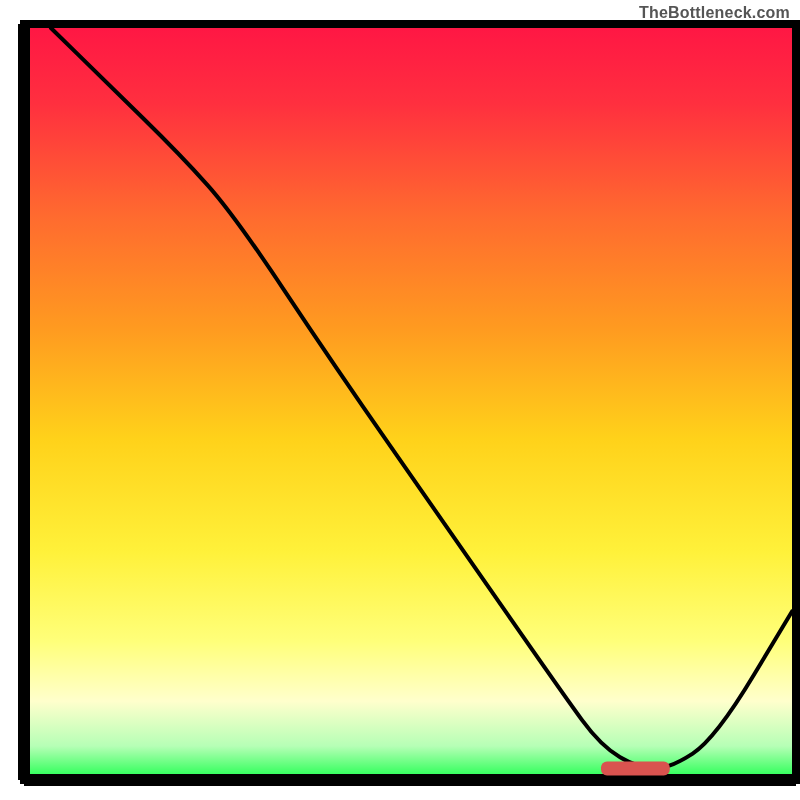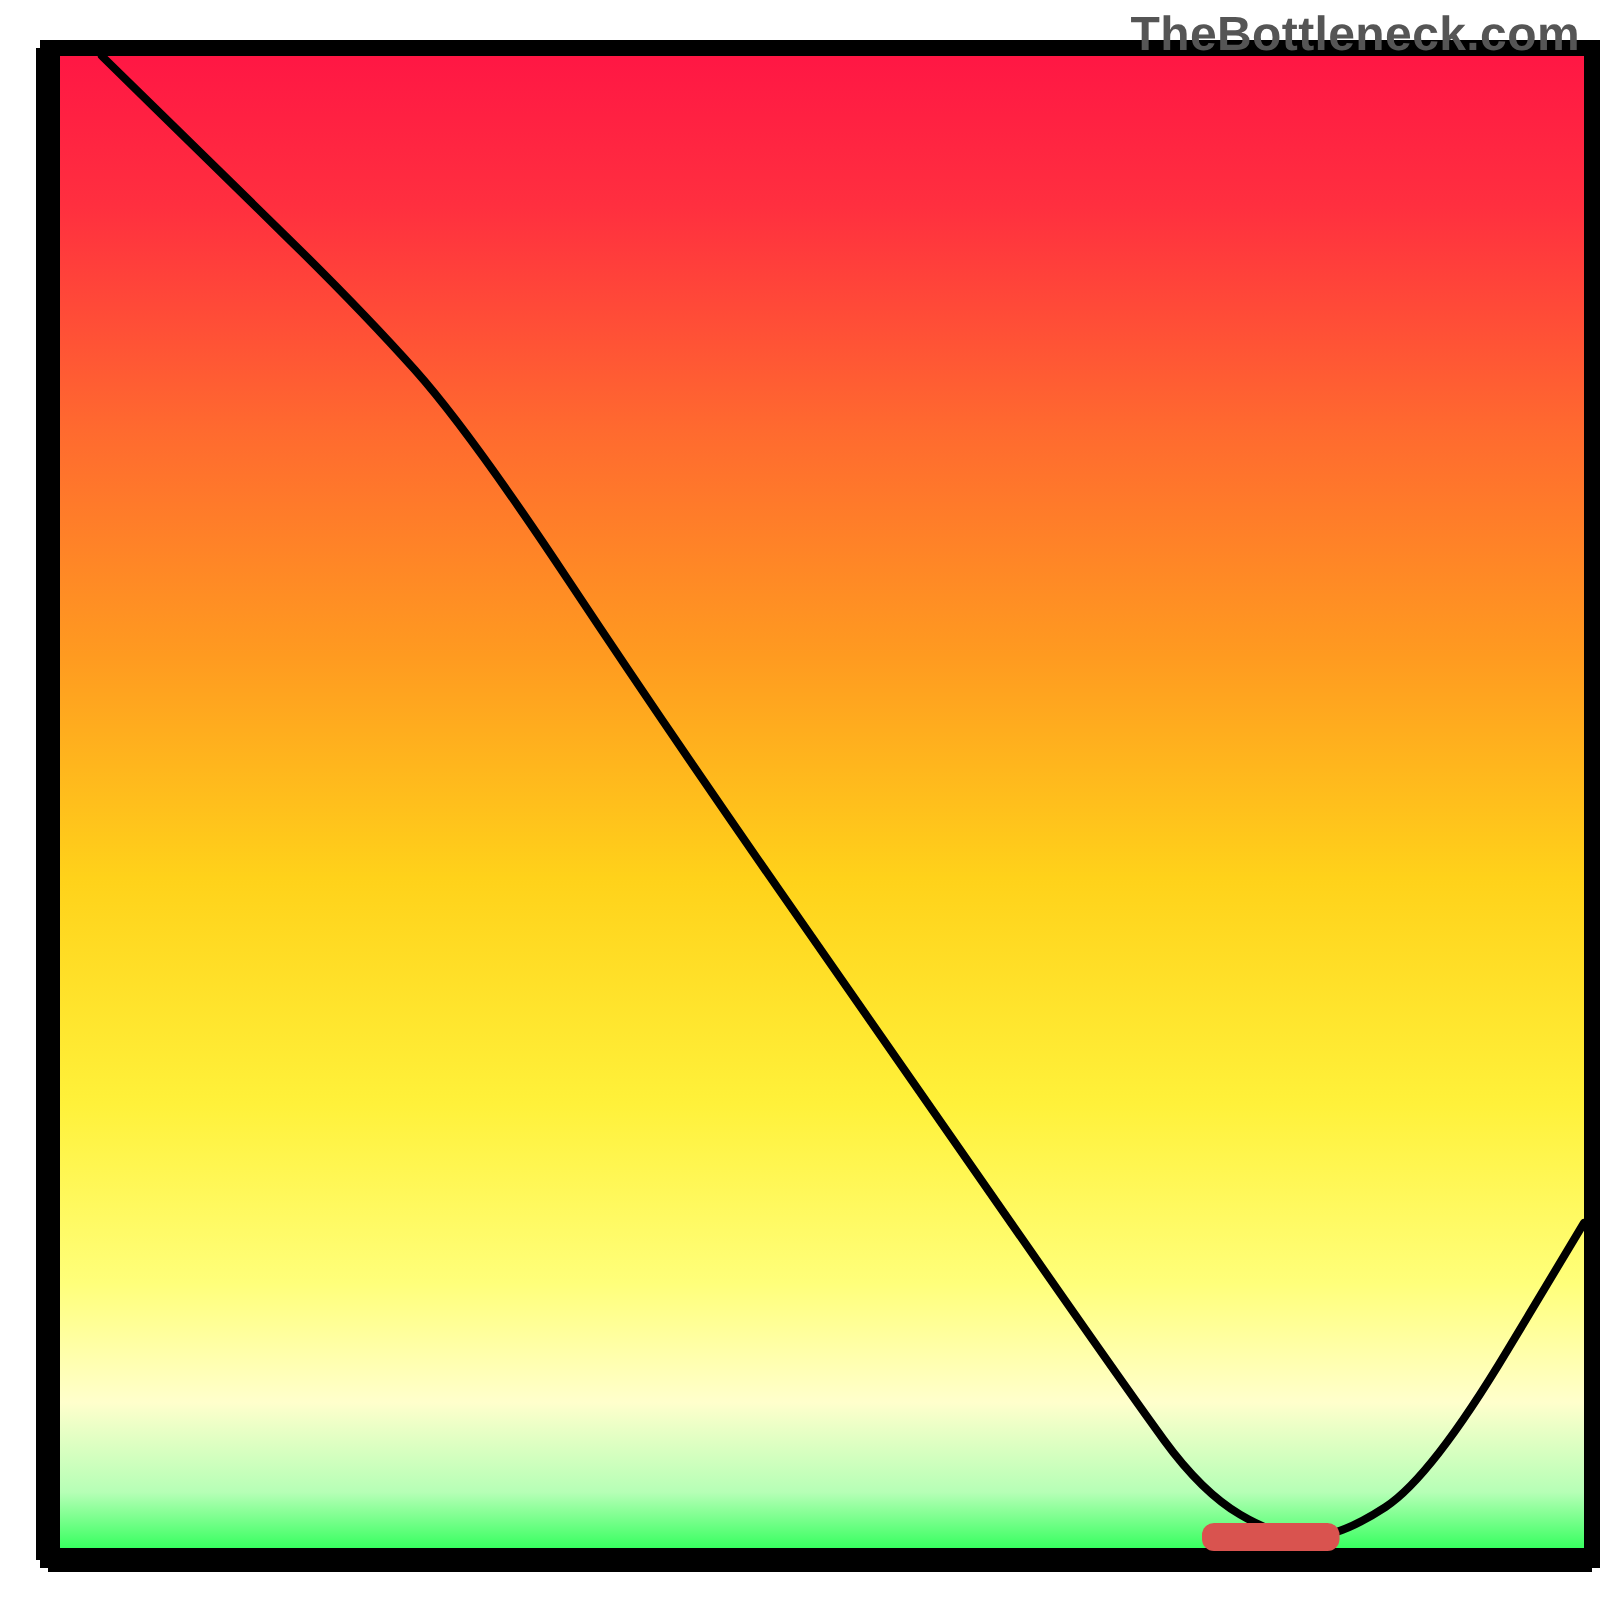--- a/index.html
+++ b/index.html
@@ -12,21 +12,21 @@
   }
   .chart-wrap {
     position: relative;
     width: 800px;
     height: 800px;
   }
   .watermark {
     position: absolute;
     top: 4px;
     right: 10px;
-    font-size: 24px;
+    font-size: 16px;
     font-weight: 600;
     color: #555;
     letter-spacing: 0.2px;
     z-index: 5;
   }
   svg {
     display: block;
   }
 </style>
 </head>

